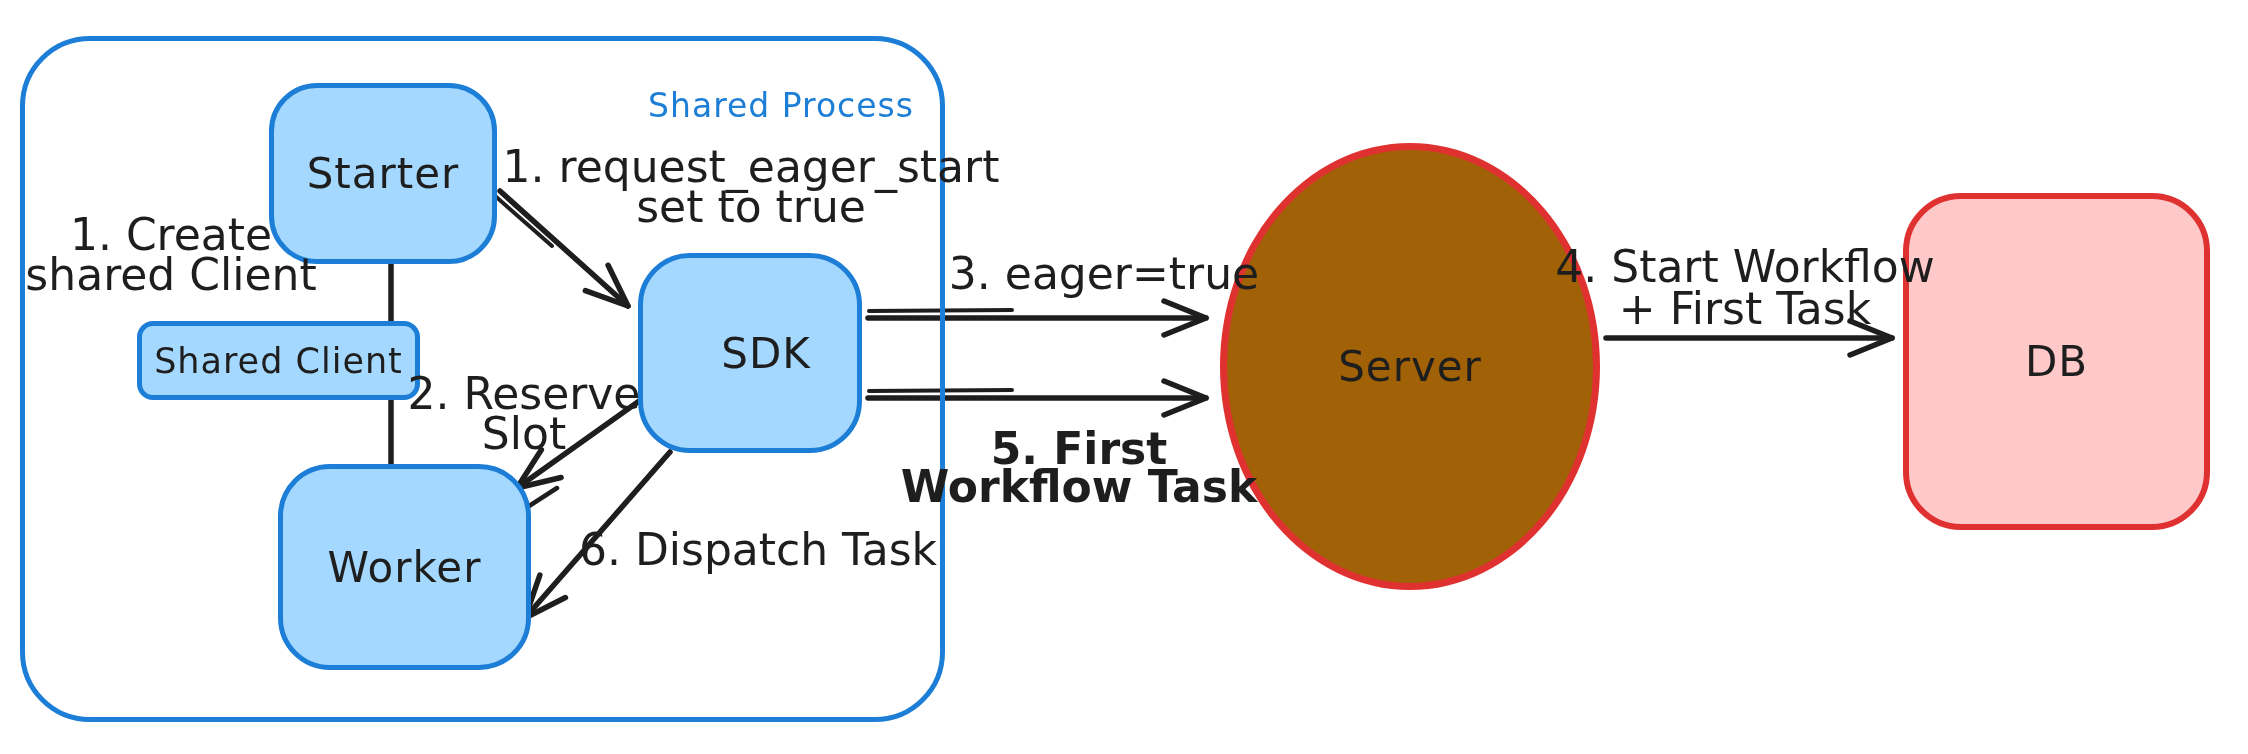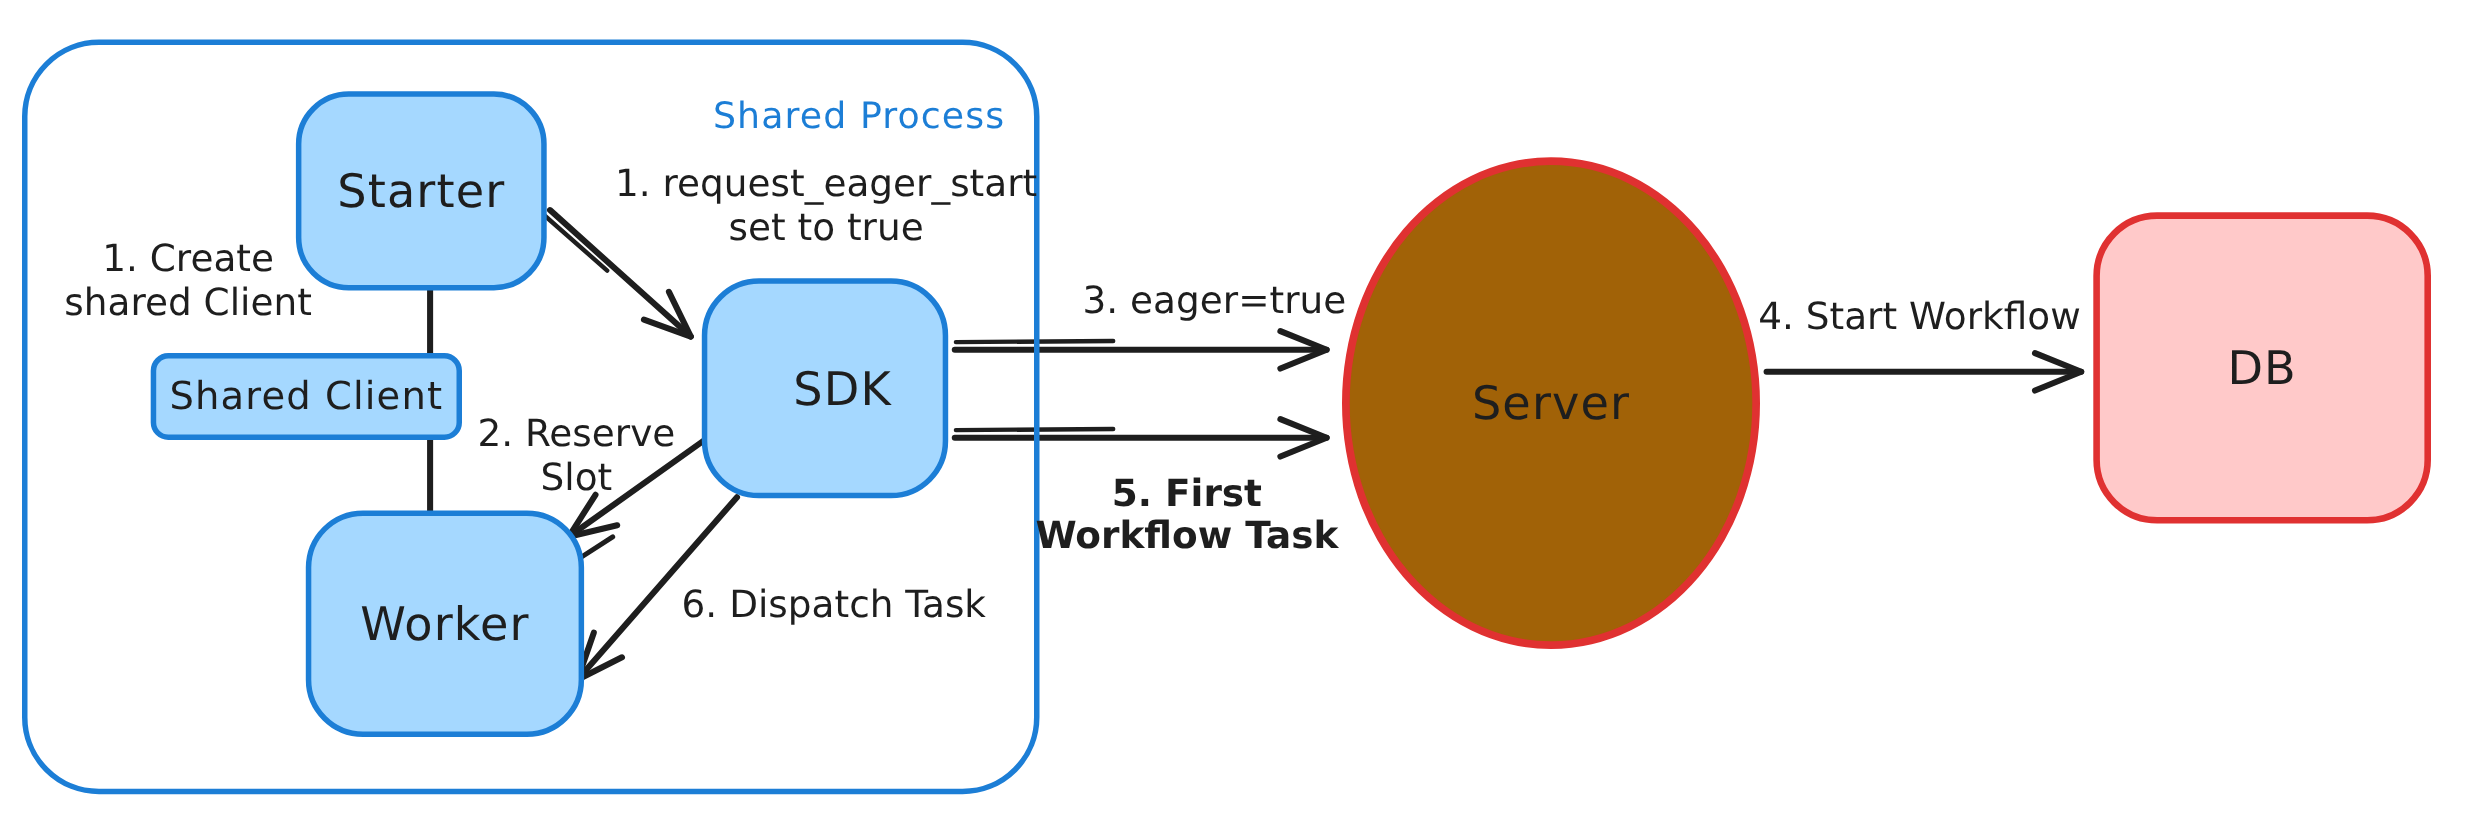--- a/index.html
+++ b/index.html
@@ -57,26 +57,26 @@
     white-space: nowrap;
     margin-top: 28px;
   }
   #starter  { left: 269px; top:  83px; width: 228px; height: 181px; border-radius: 48px; }
   #sharedclient { left: 137px; top: 321px; width: 283px; height: 79px; border-radius: 16px; }
   #sharedclient .node-label { font-size: 35px; }
   #worker   { left: 278px; top: 464px; width: 253px; height: 206px; border-radius: 52px; }
   #sdk      { left: 638px; top: 253px; width: 224px; height: 200px; border-radius: 52px; padding-left: 32px; }
   #server   { left: 1220px; top: 143px; width: 380px; height: 447px; border-radius: 50%;
               border: 7px solid #e03131; background: #a16207; }
-  #db       { left: 1903px; top: 193px; width: 307px; height: 283px; border-radius: 58px;
+  #db       { left: 1903px; top: 193px; width: 307px; height: 337px; border-radius: 58px;
               border: 6px solid #e03131; background: #ffc9c9; }
   .anno {
     position: absolute;
     transform: translate(-50%, -50%);
-    font-size: 34px;
+    font-size: 44px;
     line-height: 40px;
     text-align: center;
     color: #1e1e1e;
     white-space: nowrap;
   }
   #anno-create   { left: 171px;  top: 255px; }
   #anno-eager    { left: 751px;  top: 187px; }
   #anno-reserve  { left: 524px;  top: 414px; }
   #anno-dispatch { left: 758px;  top: 550px; }
   #anno-eagertrue{ left: 1075px; top: 274px; margin-left: 29px; }
@@ -153,15 +153,16 @@
     <div>Slot</div>
   </div>
   <div class="anno" id="anno-dispatch">6. Dispatch Task</div>
   <div class="anno" id="anno-eagertrue">3. eager=true</div>
   <div class="anno" id="anno-firstwft">
     <div>5. First</div>
     <div>Workflow Task</div>
   </div>
   <div class="anno" id="anno-startwf">
     <div>4. Start Workflow</div>
+    <div>+ First Task</div>
   </div>
 
 </div>
 
 </body></html>

